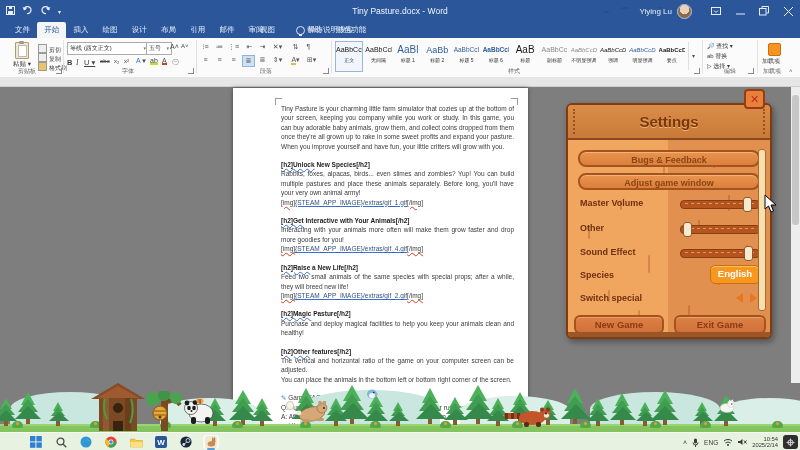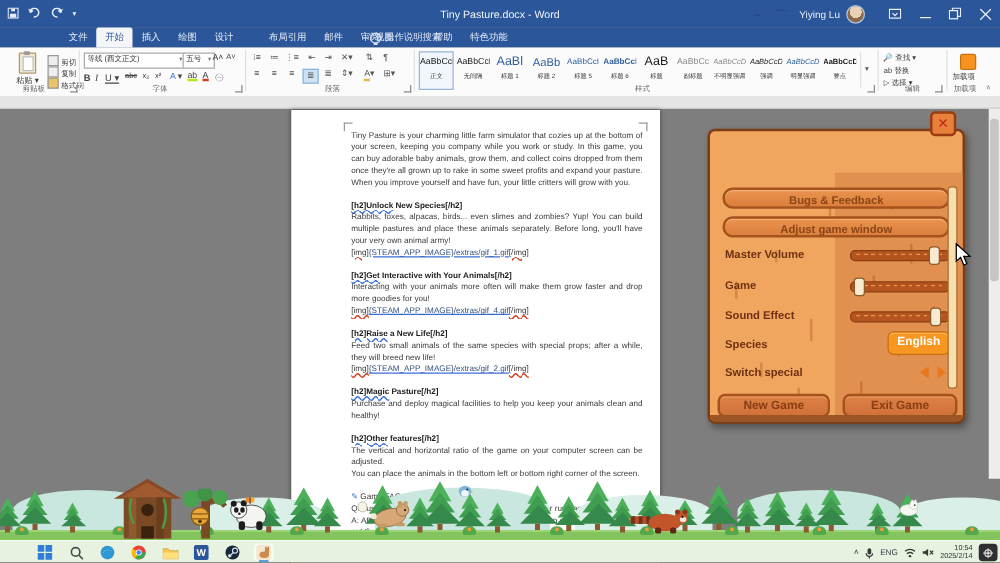--- a/index.html
+++ b/index.html
@@ -13,21 +13,21 @@
   #qat .g{cursor:default;}
   #title-text{left:0;top:0;width:800px;height:22px;text-align:center;line-height:22px;font-size:8.5px;color:#f0f4fb;}
   .tb-bird{opacity:.45;}
   #user-chip{right:108px;top:0;height:22px;display:flex;align-items:center;gap:5px;font-size:8px;color:#e9eefa;}
   #avatar{width:13px;height:13px;border-radius:50%;background:radial-gradient(circle at 50% 35%,#e9d3b8 0 45%,#8a6a4a 46% 100%);border:1px solid #b9c6de;}
   .winbtn{top:0;width:24px;height:22px;display:flex;align-items:center;justify-content:center;}
   .winbtn svg{display:block;}
 
   
   #tabsrow{left:0;top:22px;width:800px;height:16px;background:#2b579a;}
-  .rtab{position:absolute;top:0;height:16px;line-height:16px;padding:0 7px;font-size:7.5px;color:#e7edf8;white-space:nowrap;margin-left:40px;}
+  .rtab{position:absolute;top:0;height:16px;line-height:16px;padding:0 7px;font-size:7.5px;color:#e7edf8;white-space:nowrap;}
   .rtab.active{background:#f4f5f7;color:#2b579a;border-radius:2px 2px 0 0;}
   #tellme{position:absolute;top:0;height:16px;line-height:16px;font-size:7.5px;color:#d9e3f4;display:flex;align-items:center;gap:3px;}
   #bulb{width:7px;height:7px;border:1px solid #d9e3f4;border-radius:50%;position:relative;}
   #bulb:after{content:"";position:absolute;left:2px;top:7px;width:3px;height:2px;background:#d9e3f4;}
 
   
   #ribbon{left:0;top:38px;width:800px;height:39px;background:#fbfbfb;border-bottom:1px solid #d2d2d2;}
   .grp-label{position:absolute;top:29px;font-size:6px;color:#6a6a6a;white-space:nowrap;}
   .vsep{position:absolute;top:2px;height:33px;width:1px;background:#e2e2e2;}
   .dlg{position:absolute;top:30px;width:5px;height:5px;border-right:1px solid #8a8a8a;border-bottom:1px solid #8a8a8a;}
@@ -189,21 +189,21 @@
     </div>
   </div>
 
   <div id="tabsrow" class="abs">
     <div id="tabs-container">
         <div class="rtab" style="left: 8px;">文件</div>
         <div class="rtab active" style="left: 37.2px;">开始</div>
         <div class="rtab" style="left: 66.4px;">插入</div>
         <div class="rtab" style="left: 95.6px;">绘图</div>
         <div class="rtab" style="left: 124.8px;">设计</div>
-        <div class="rtab" style="left: 168px;">布局</div>
+        <div class="rtab" style="left: 154px;">布局</div>
         <div class="rtab" style="left: 183.2px;">引用</div>
         <div class="rtab" style="left: 212.4px;">邮件</div>
         <div class="rtab" style="left: 241.6px;">审阅</div>
         <div class="rtab" style="left: 253px;">视图</div>
         <div class="rtab" style="left: 300px;">帮助</div>
         <div class="rtab" style="left: 329.2px;">特色功能</div>
       </div>
     <div id="tellme" style="left:296px;">
       <span id="bulb"></span>
       <span>操作说明搜索</span>
@@ -643,29 +643,32 @@
         <div class="grain" style="left: 95px; top: 60px; height: 8px;"></div>
         <div class="grain" style="left: 130px; top: 115px; height: 12px;"></div>
         <div class="grain" style="left: 150px; top: 170px; height: 10px;"></div>
         <div class="grain" style="left: 160px; top: 90px; height: 16px;"></div>
         <div class="grain" style="left: 178px; top: 140px; height: 8px;"></div>
         <div class="grain" style="left: 40px; top: 185px; height: 12px;"></div>
         <div class="grain" style="left: 70px; top: 205px; height: 8px;"></div>
         <div class="grain" style="left: 120px; top: 200px; height: 10px;"></div>
         <div class="grain" style="left: 145px; top: 55px; height: 8px;"></div>
       </div>
+    <div id="panel-header">
+      <div id="panel-title">Settings</div>
+    </div>
     <div class="pbtn" style="top:68px;">Adjust game window</div>
     <div class="pbtn" style="top:45px;">Bugs &amp; Feedback</div>
 
     <div class="prow-label" style="top:93px;">Master Volume</div>
     <div class="slider" style="top:95px;">
         <div class="knob" style="left: 61.72px;"></div>
       </div>
 
-    <div class="prow-label" style="top:118px;">Game</div>
+    <div class="prow-label" style="top:118px;">Other</div>
     <div class="slider" style="top:120px;">
         <div class="knob" style="left: 2.38px;"></div>
       </div>
 
     <div class="prow-label" style="top:142px;">Sound Effect</div>
     <div class="slider" style="top:144px;">
         <div class="knob" style="left: 63.1px;"></div>
       </div>
 
     <div class="prow-label" style="top:165px;">Species</div>

